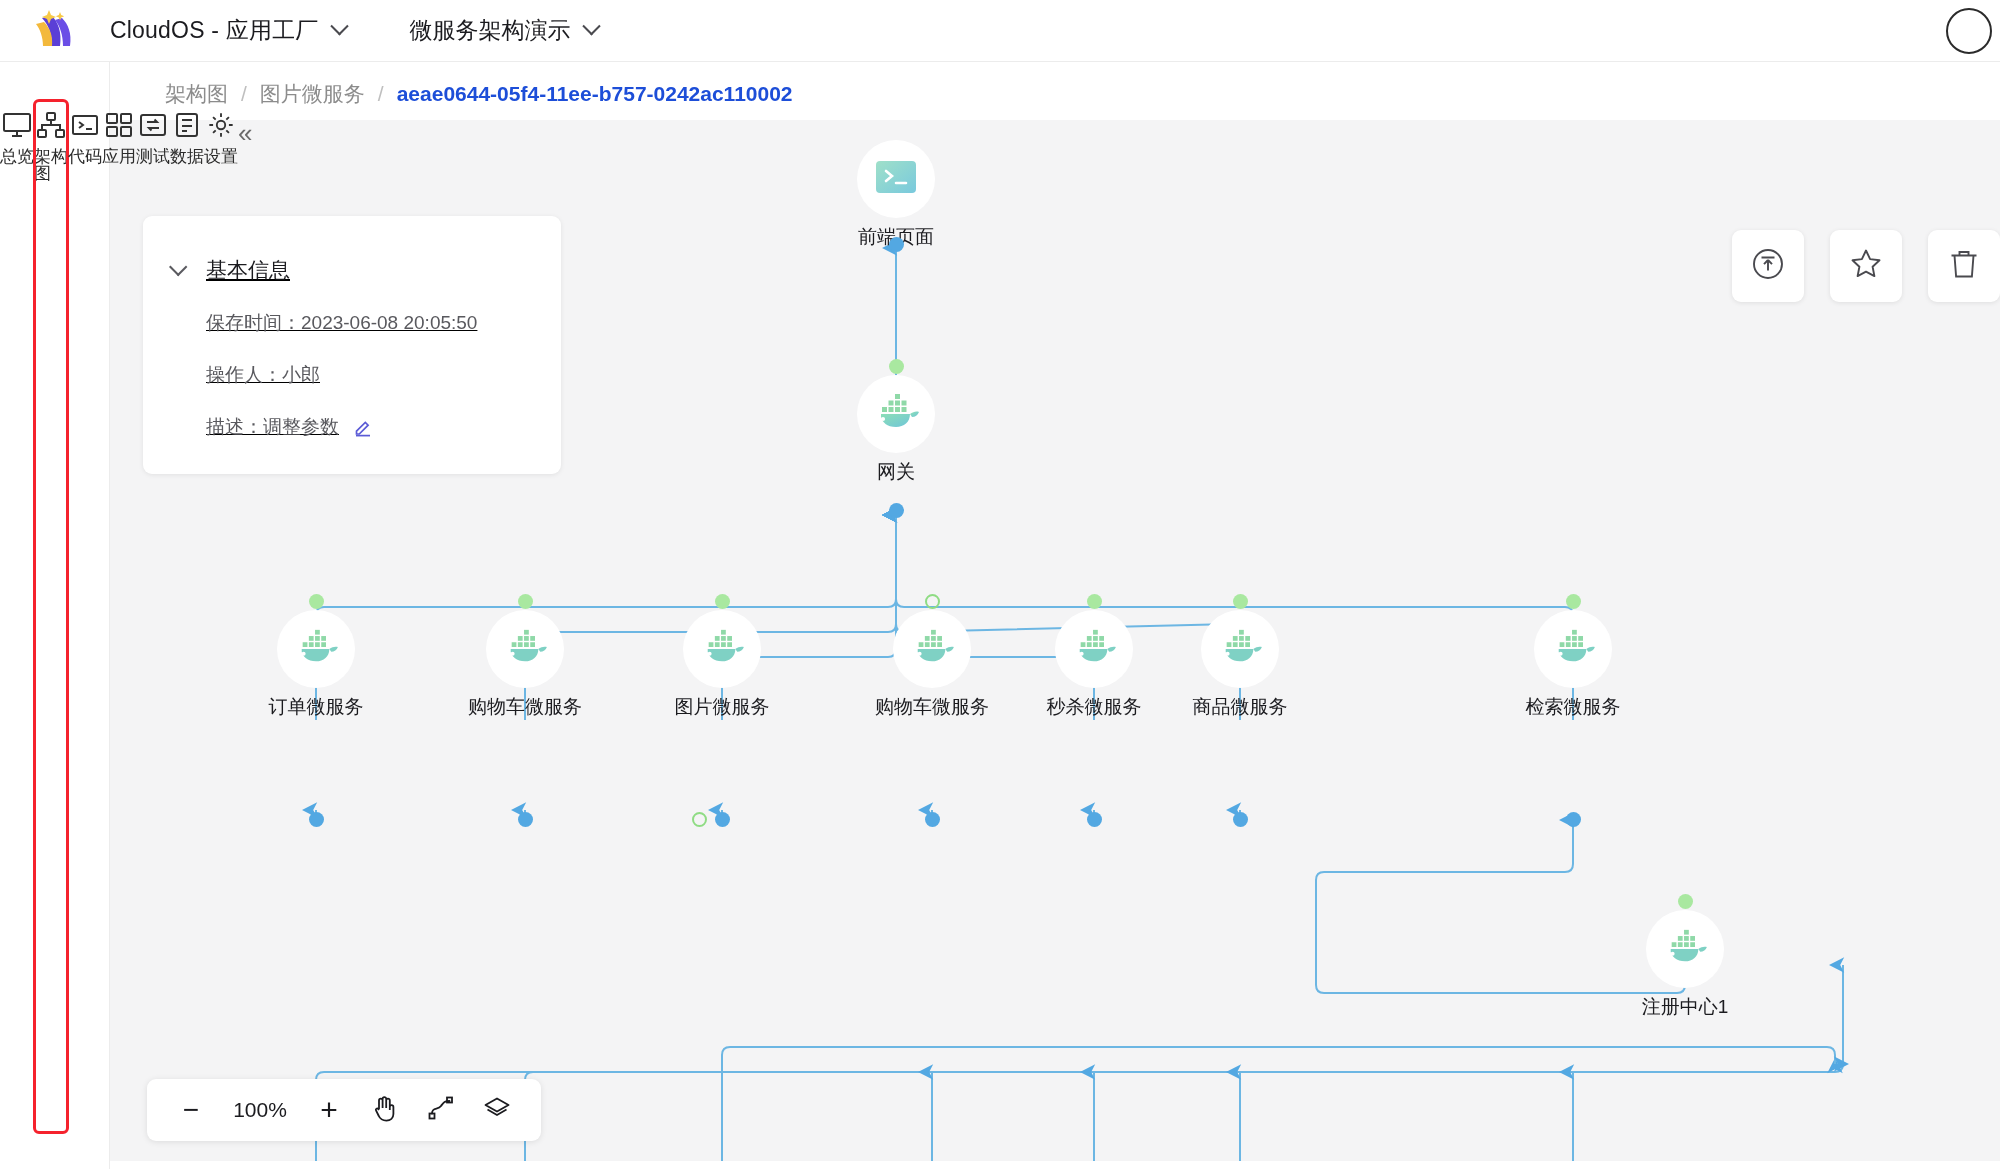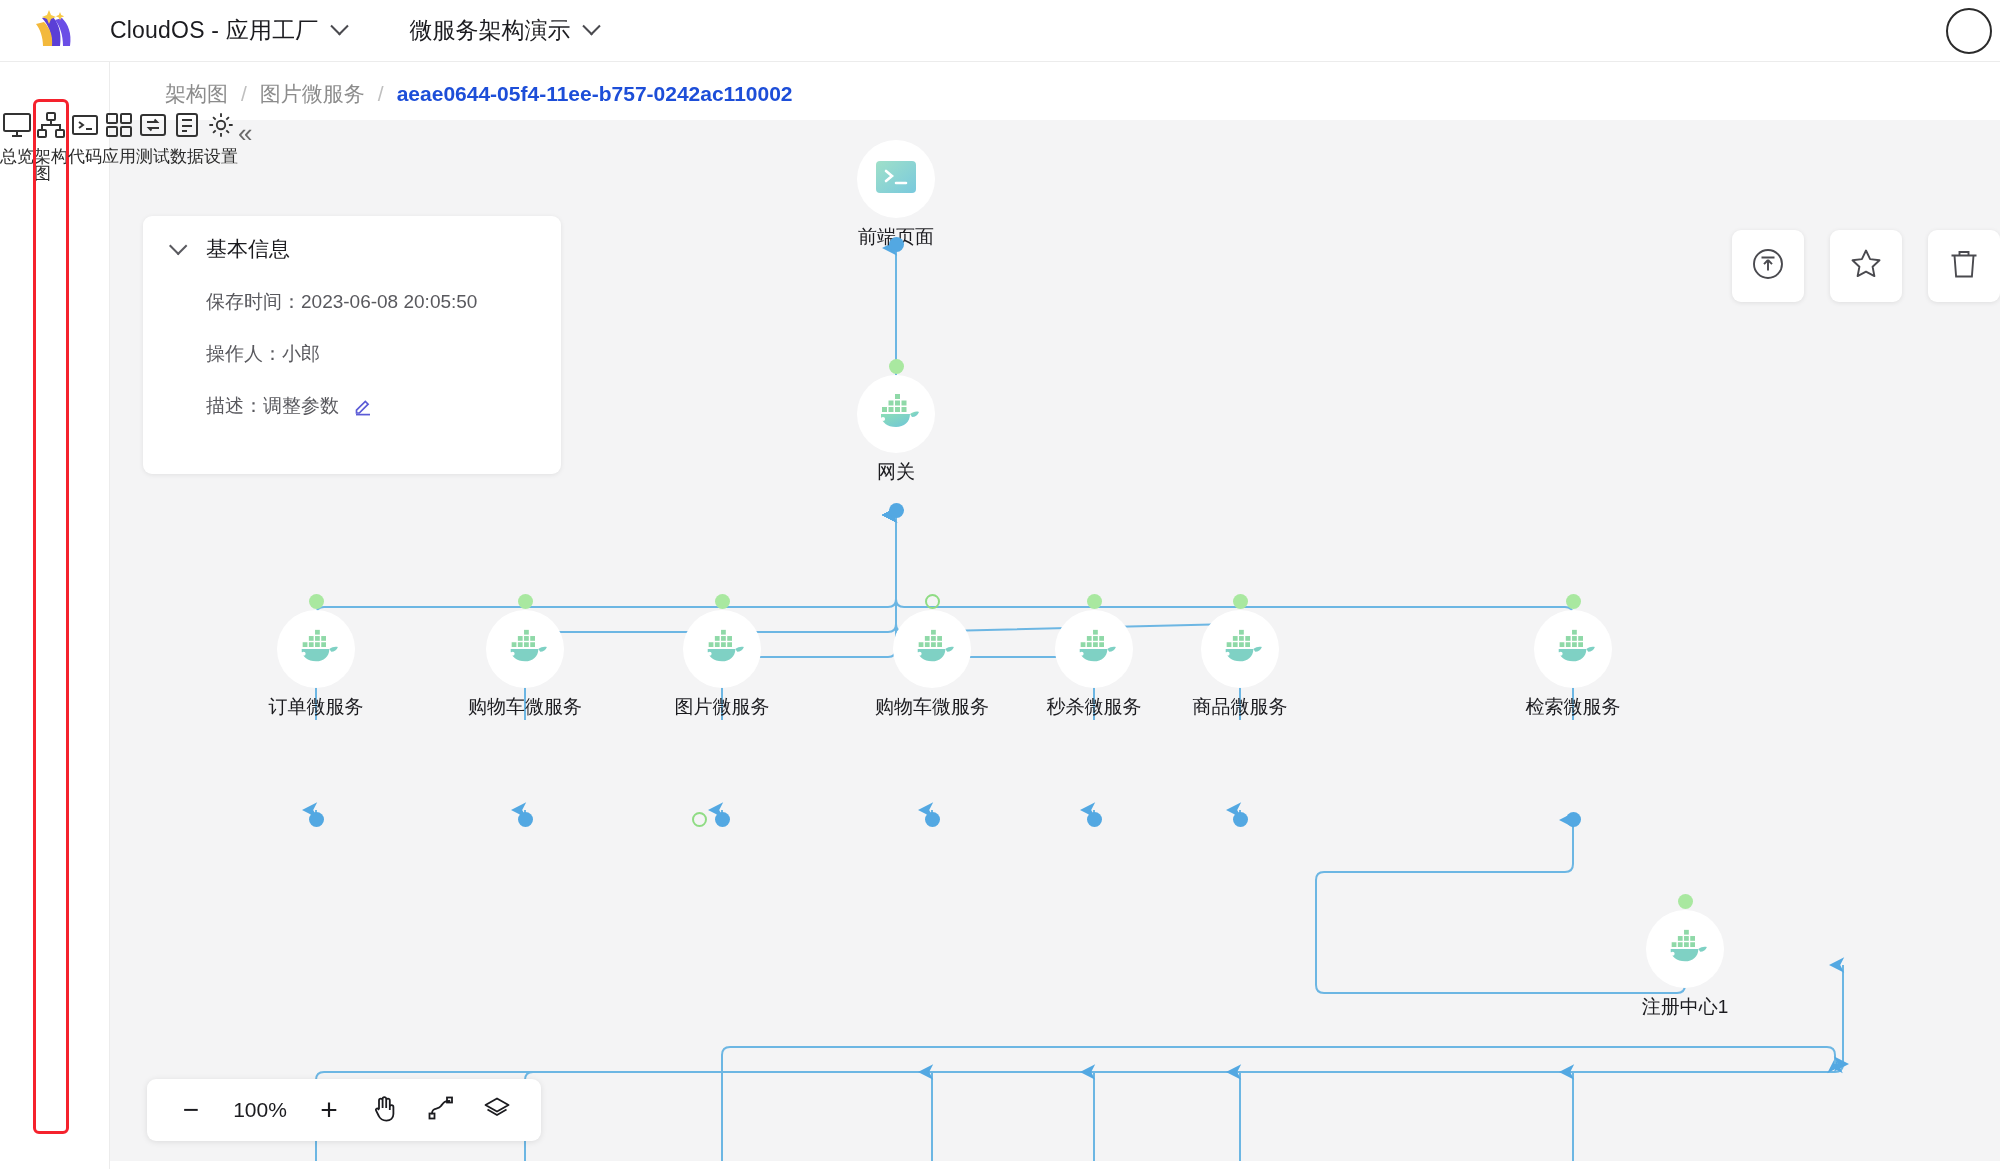--- a/index.html
+++ b/index.html
@@ -76,21 +76,21 @@
   .canvas {
     position: absolute; left: 0; top: 58px; width: 1890px; height: 1041px;
     background: #f4f4f5; overflow: hidden;
   }
 
   
   .info-card {
     position: absolute; left: 33px; top: 96px; width: 418px; height: 258px;
     background: #ffffff; border-radius: 9px;
     box-shadow: 0 1px 5px rgba(0,0,0,.08);
-    padding: 19px 28px; z-index: 15;
+    padding: 40px 28px; z-index: 15; text-decoration: underline;
   }
   .info-head { display: flex; align-items: center; gap: 22px; cursor: pointer; }
   .info-caret {
     width: 13px; height: 13px; border-right: 2px solid #5a5a5f;
     border-bottom: 2px solid #5a5a5f; transform: rotate(45deg) translate(-2px,-3px);
   }
   .info-title { font-size: 21px; color: #1b1b1f; }
   .info-row { margin-top: 26px; margin-left: 35px; font-size: 19px; color: #59595e; display: flex; align-items: center; }
   .info-val { color: #59595e; }
   .edit-icon { margin-left: 14px; cursor: pointer; display: inline-flex; }

